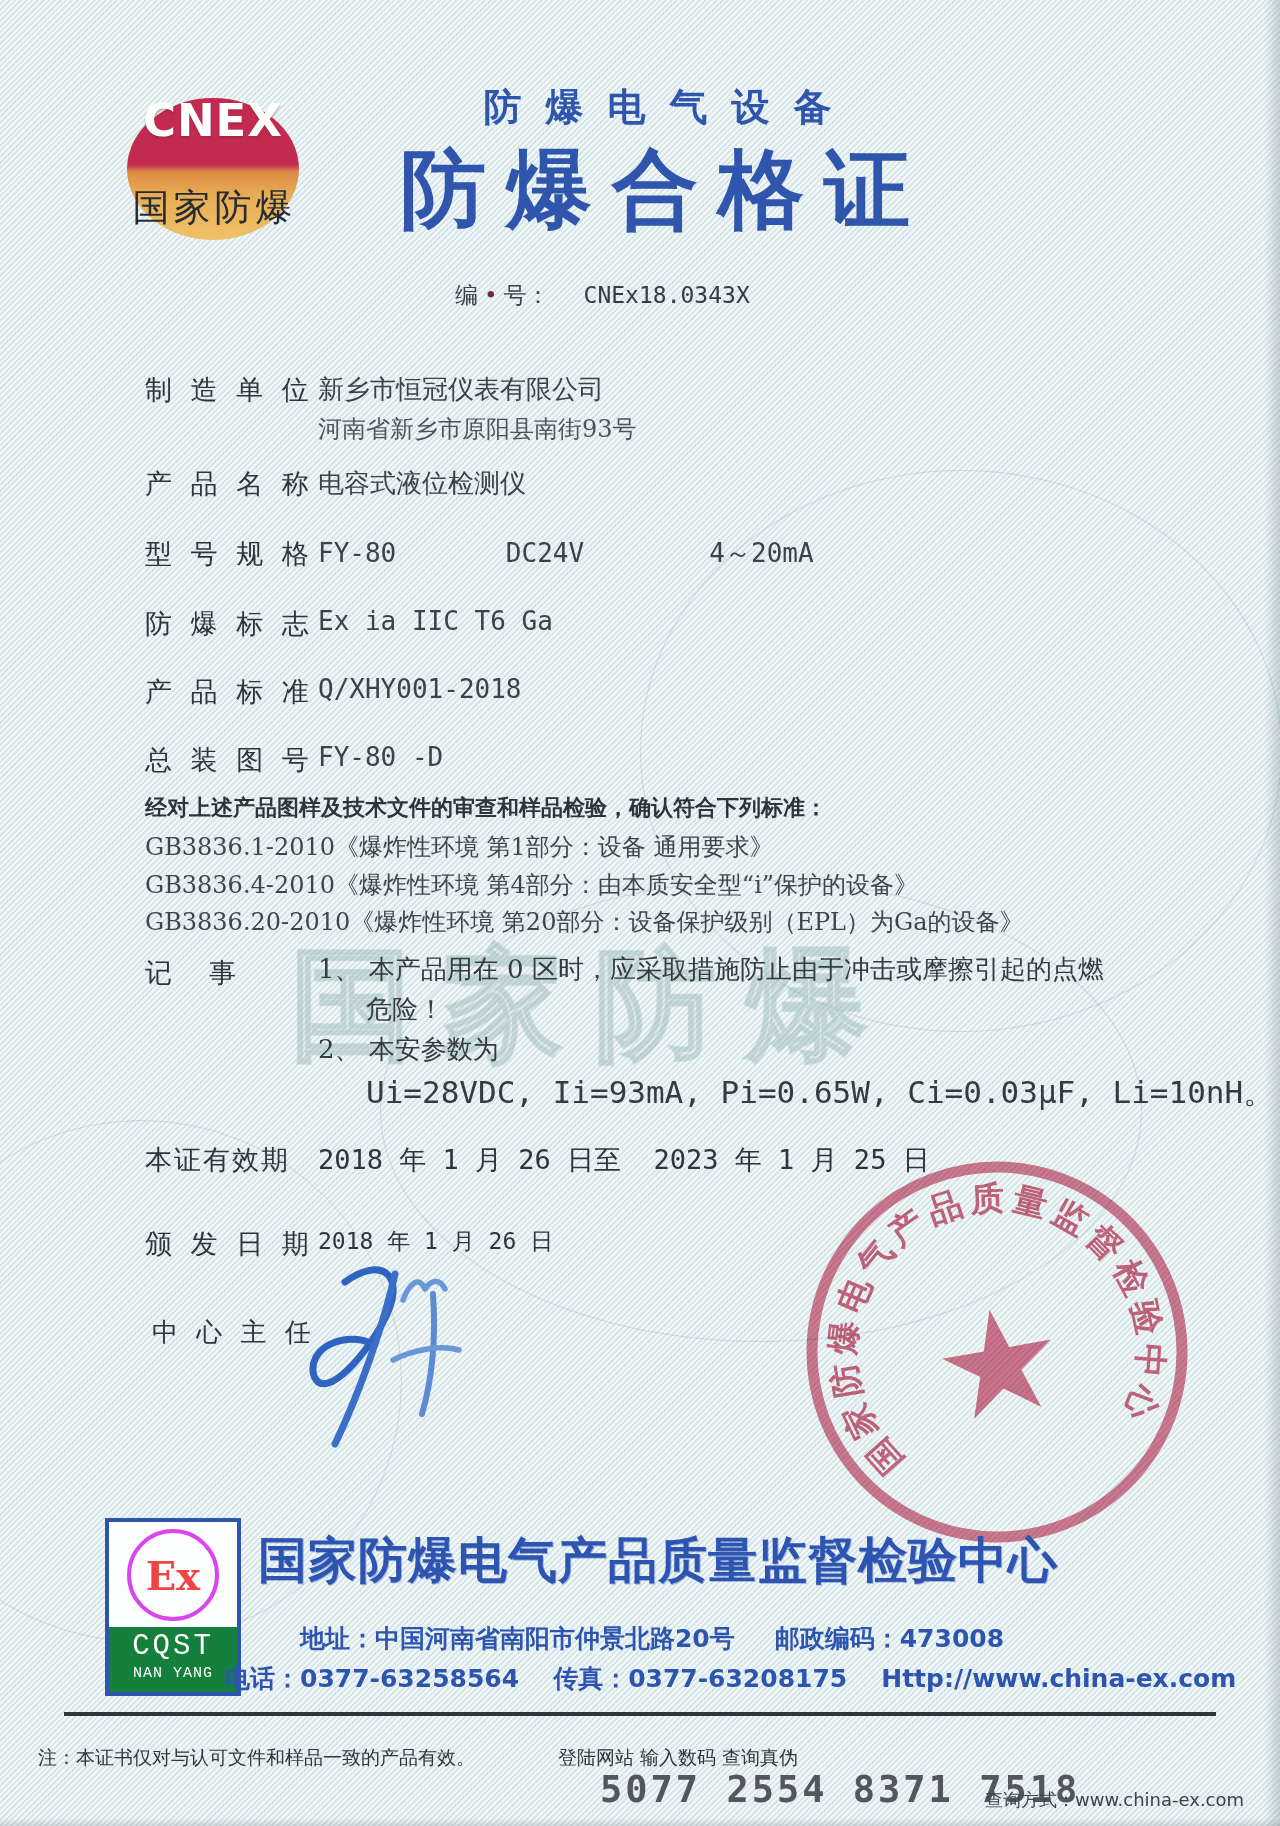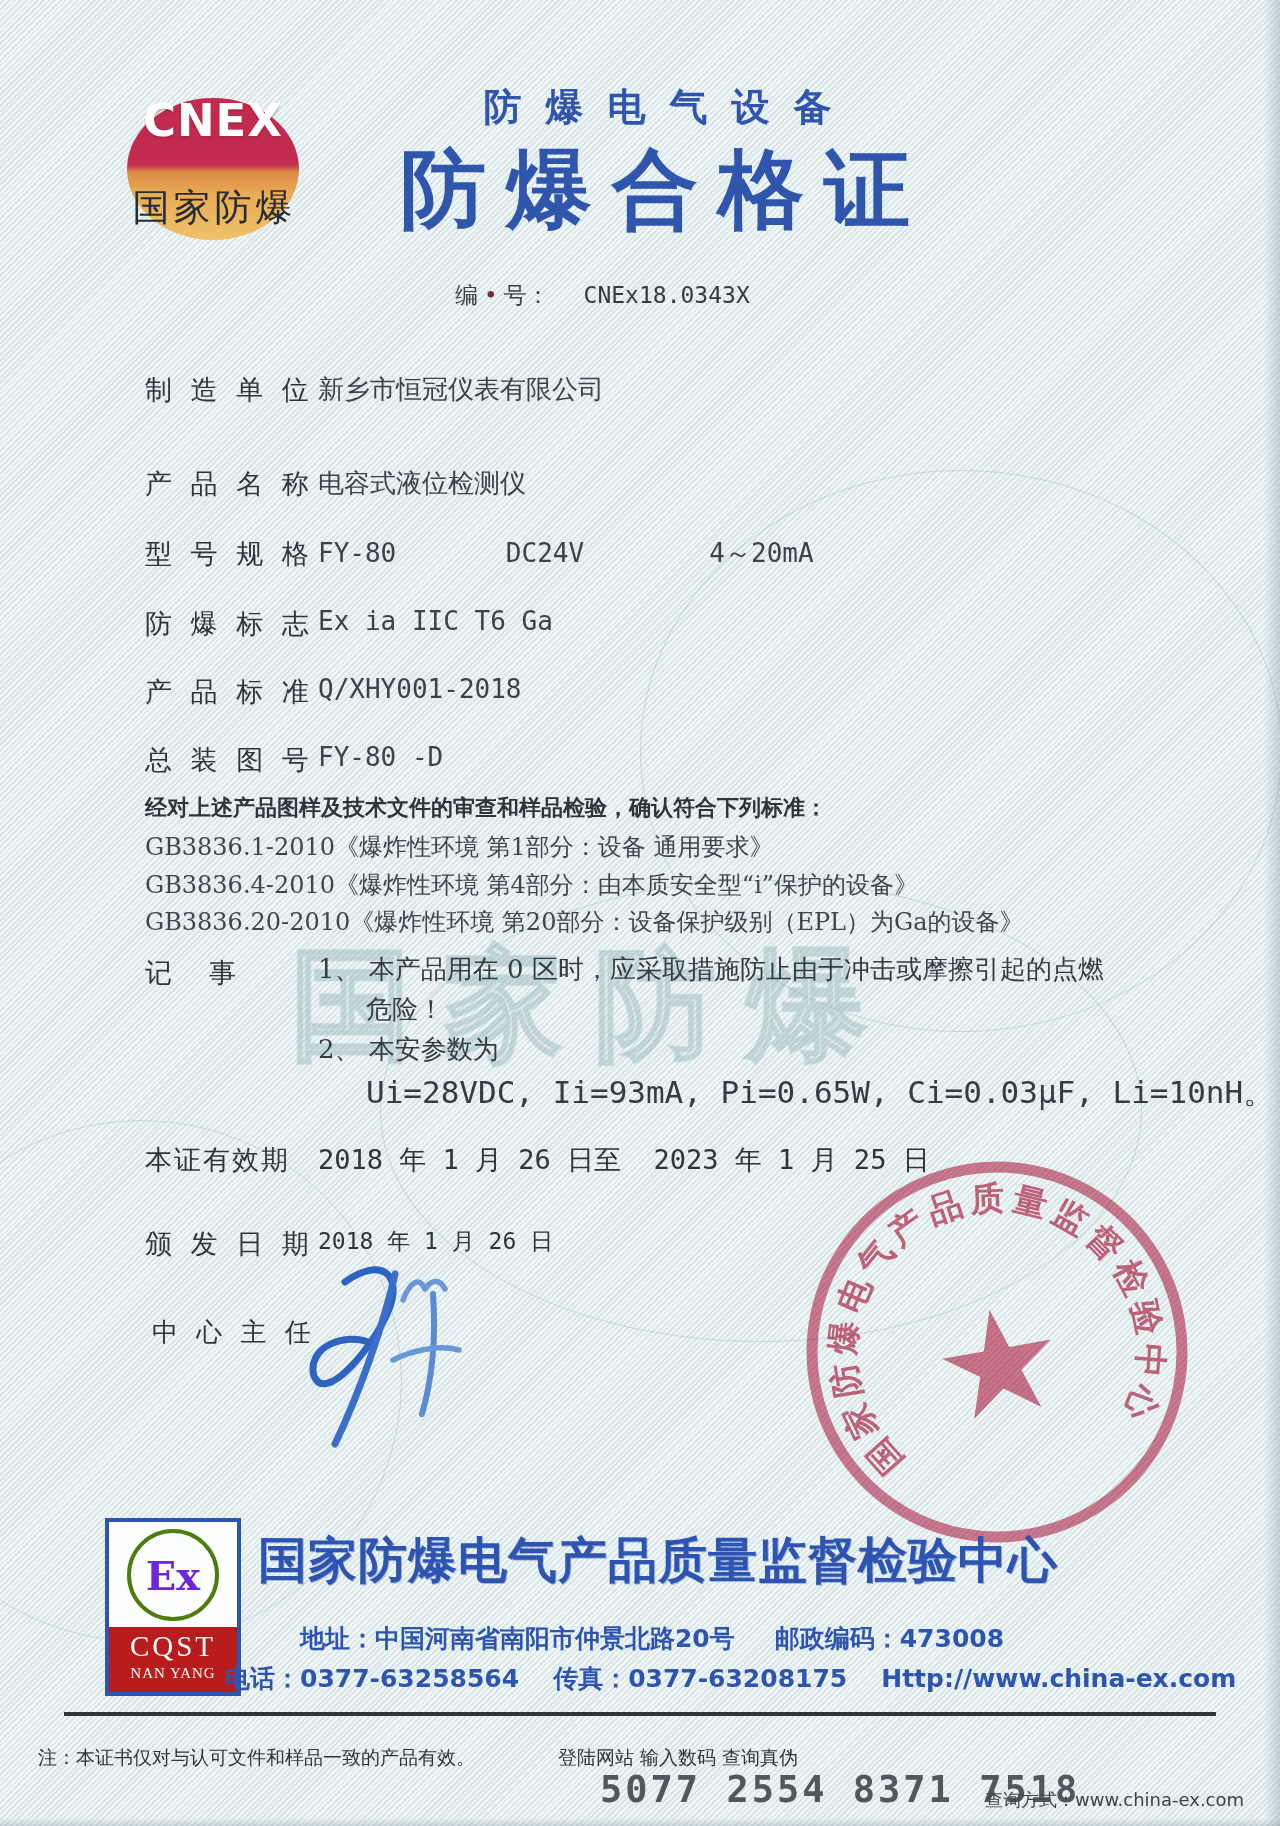--- a/index.html
+++ b/index.html
@@ -66,27 +66,27 @@
   
   #signature-svg{left:283px;top:1252px;}
   
   #stamp-svg{left:782px;top:1132px;mix-blend-mode:multiply;opacity:.92;}
   
   #ex-badge{
     left:105px;top:1518px;width:128px;height:170px;border:4px solid #2d55ae;background:#fdfefe;
     display:flex;flex-direction:column;align-items:center;
   }
   #ex-circle{
-    margin-top:7px;width:84px;height:84px;border:4px solid #4d7c0f;border-radius:50%;
+    margin-top:7px;width:84px;height:84px;border:4px solid #d946ef;border-radius:50%;
     display:flex;align-items:center;justify-content:center;
-    color:#6d28d9;font-weight:bold;font-size:40px;font-family:"DejaVu Serif","Liberation Serif",serif;
+    color:#ef4444;font-weight:bold;font-size:40px;font-family:"DejaVu Serif","Liberation Serif",serif;
   }
   #ex-bottom{
-    margin-top:6px;width:100%;flex:1;background:#b91c1c;color:#fff;text-align:center;
-    font-family:Liberation Serif, serif;
+    margin-top:6px;width:100%;flex:1;background:#15803d;color:#fff;text-align:center;
+    font-family:Liberation Mono, monospace;
   }
   #ex-cqst{font-size:29px;letter-spacing:3px;margin-top:3px;font-weight:500;}
   #ex-nanyang{font-size:15px;letter-spacing:1px;margin-top:2px;}
   #org-name{
     left:258px;top:1528px;width:785px;text-align:center;font-size:49px;font-weight:bold;
     color:#2e54b2;letter-spacing:1px;white-space:nowrap;
     font-family:"DejaVu Serif","Liberation Serif",serif;
     text-shadow:1px 1px 0 rgba(46,84,178,.35);
   }
   .org-line{position:absolute;color:#2d55ae;font-weight:bold;white-space:nowrap;
@@ -122,20 +122,21 @@
 
   <div id="supertitle" class="abs">防爆电气设备</div>
   <div id="main-title" class="abs">防爆合格证</div>
 
   <div id="cert-no-row" class="abs">
     <span>编</span><span class="bullet">•</span><span>号：</span><span class="no">CNEx18.0343X</span>
   </div>
 
   <div class="flabel" style="top:372px;">制 造 单 位</div>
   <div class="fvalue" style="top:372px;">新乡市恒冠仪表有限公司</div>
+  <div class="fvalue sub" style="top:413px;">河南省新乡市原阳县南街93号</div>
 
   <div class="flabel" style="top:466px;">产 品 名 称</div>
   <div class="fvalue" style="top:466px;">电容式液位检测仪</div>
 
   <div class="flabel" style="top:536px;">型 号 规 格</div>
   <div class="fvalue mono" style="top:536px;">FY-80       DC24V        4～20mA</div>
 
   <div class="flabel" style="top:606px;">防 爆 标 志</div>
   <div class="fvalue mono" style="top:606px;">Ex ia IIC T6 Ga</div>
 

